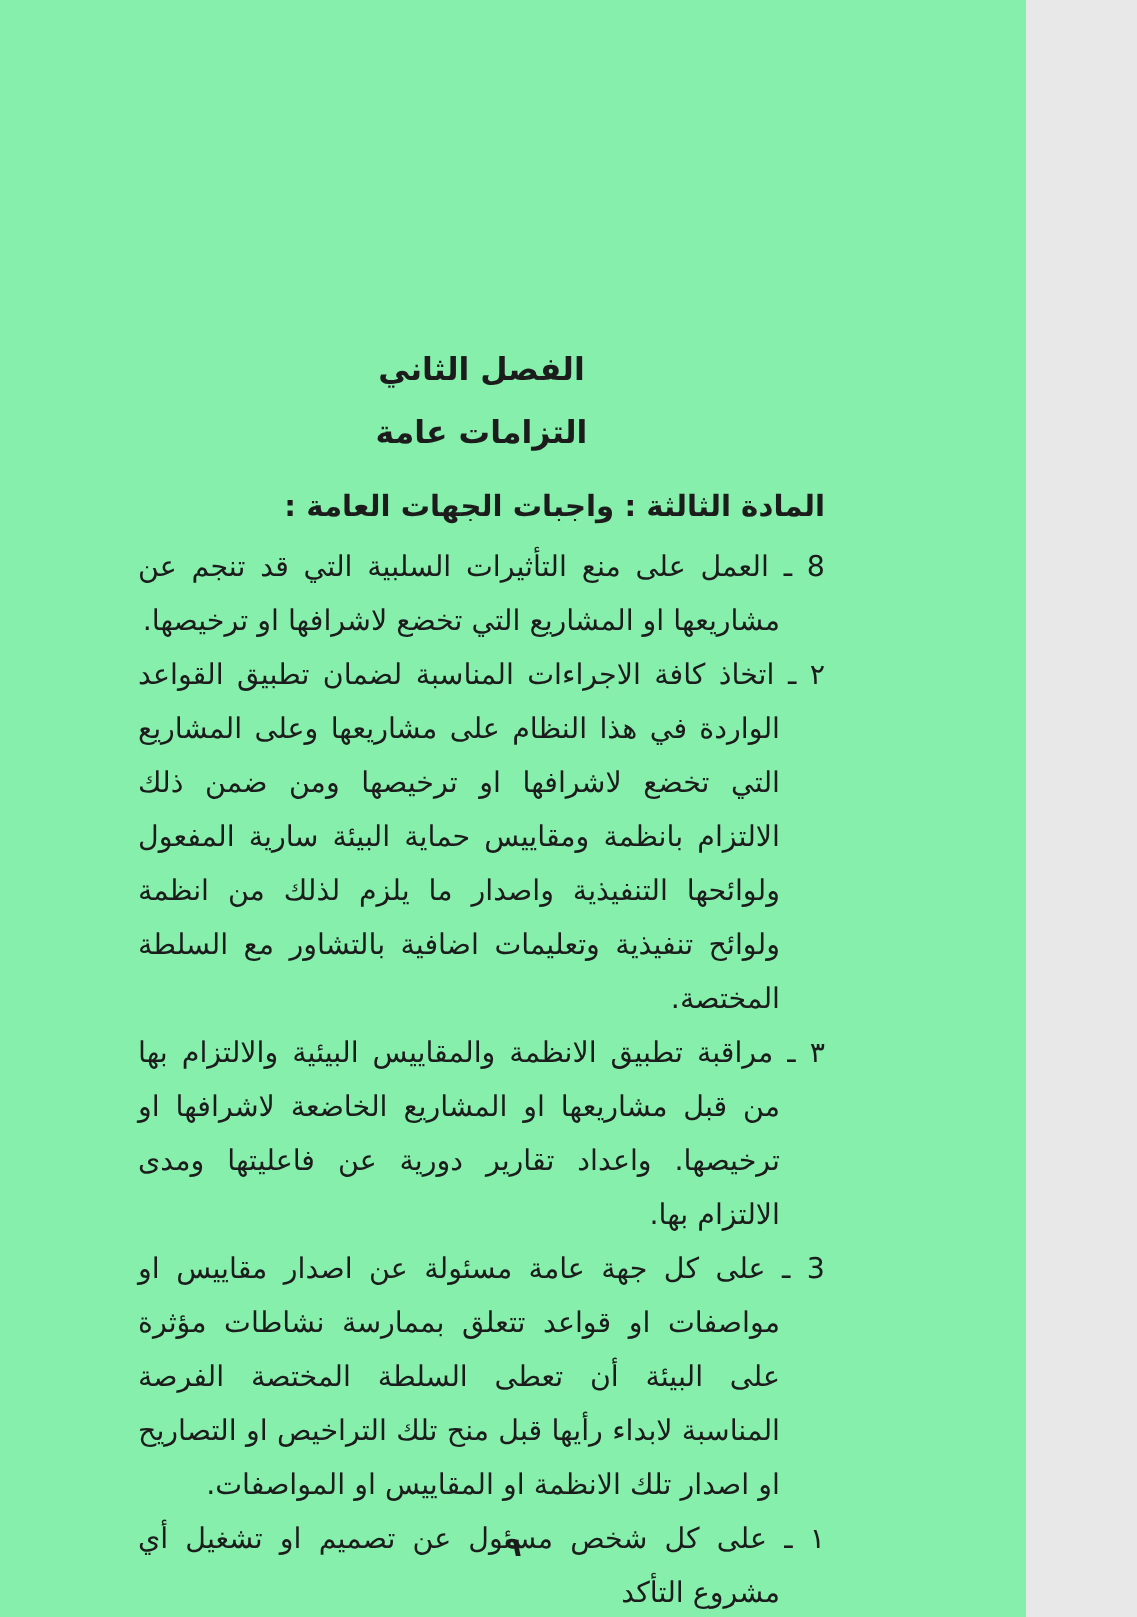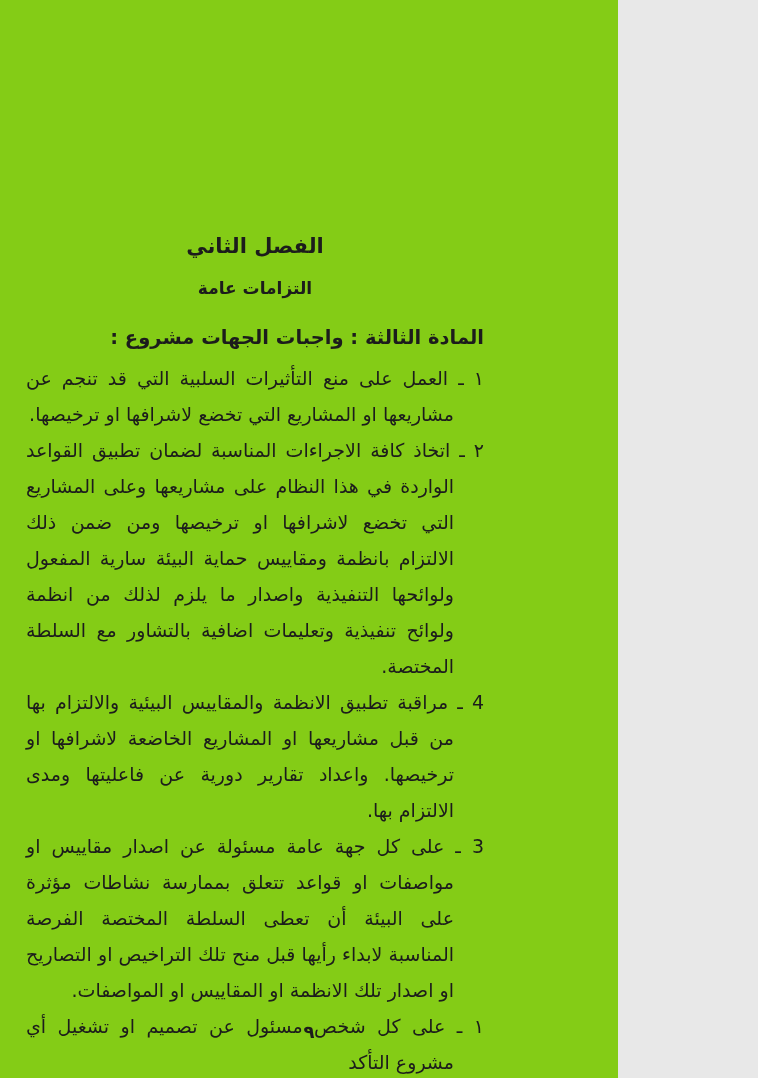--- a/index.html
+++ b/index.html
@@ -8,23 +8,23 @@
     padding: 0;
     background: #e8e8e8;
   }
   body {
     width: 758px;
     height: 1078px;
     font-family: "DejaVu Sans", sans-serif;
   }
   .page {
     position: relative;
-    width: 618px;
+    width: 684px;
     height: 1078px;
-    background: #84cc16;
+    background: #86efac;
     color: #1c1c1c;
     overflow: hidden;
   }
   .content {
     position: absolute;
     top: 228px;
     right: 134px;
     width: 458px;
     direction: rtl;
     text-align: right;
@@ -34,21 +34,21 @@
   .center {
     text-align: center;
   }
   .chapter-title {
     font-weight: bold;
     font-size: 21px;
     margin: 0 0 6px 0;
   }
   .section-title {
     font-weight: bold;
-    font-size: 17px;
+    font-size: 21px;
     margin: 0 0 14px 0;
   }
   .article-heading {
     font-weight: bold;
     font-size: 19.5px;
     margin: 0 0 4px 0;
   }
   .article-heading.second {
     margin-top: 16px;
   }
@@ -73,27 +73,27 @@
 </head>
 <body>
 
 <div class="page">
   <div class="content">
 
     <div class="chapter-title center">الفصل الثاني</div>
 
     <div class="section-title center">التزامات عامة</div>
 
-    <div class="article-heading">المادة الثالثة : واجبات الجهات مشروع :</div>
+    <div class="article-heading">المادة الثالثة : واجبات الجهات العامة :</div>
 
-    <p class="item">١ ـ العمل على منع التأثيرات السلبية التي قد تنجم عن مشاريعها او المشاريع التي تخضع لاشرافها او ترخيصها.</p>
+    <p class="item">8 ـ العمل على منع التأثيرات السلبية التي قد تنجم عن مشاريعها او المشاريع التي تخضع لاشرافها او ترخيصها.</p>
 
     <p class="item">٢ ـ اتخاذ كافة الاجراءات المناسبة لضمان تطبيق القواعد الواردة في هذا النظام على مشاريعها وعلى المشاريع التي تخضع لاشرافها او ترخيصها ومن ضمن ذلك الالتزام بانظمة ومقاييس حماية البيئة سارية المفعول ولوائحها التنفيذية واصدار ما يلزم لذلك من انظمة ولوائح تنفيذية وتعليمات اضافية بالتشاور مع السلطة المختصة.</p>
 
-    <p class="item">4 ـ مراقبة تطبيق الانظمة والمقاييس البيئية والالتزام بها من قبل مشاريعها او المشاريع الخاضعة لاشرافها او ترخيصها. واعداد تقارير دورية عن فاعليتها ومدى الالتزام بها.</p>
+    <p class="item">٣ ـ مراقبة تطبيق الانظمة والمقاييس البيئية والالتزام بها من قبل مشاريعها او المشاريع الخاضعة لاشرافها او ترخيصها. واعداد تقارير دورية عن فاعليتها ومدى الالتزام بها.</p>
 
     <p class="item">3 ـ على كل جهة عامة مسئولة عن اصدار مقاييس او مواصفات او قواعد تتعلق بممارسة نشاطات مؤثرة على البيئة أن تعطى السلطة المختصة الفرصة المناسبة لابداء رأيها قبل منح تلك التراخيص او التصاريح او اصدار تلك الانظمة او المقاييس او المواصفات.</p>
 
 
     <p class="item">١ ـ على كل شخص مسئول عن تصميم او تشغيل أي مشروع التأكد</p>
 
   </div>
 
   <div class="page-number">٩</div>
 </div>

